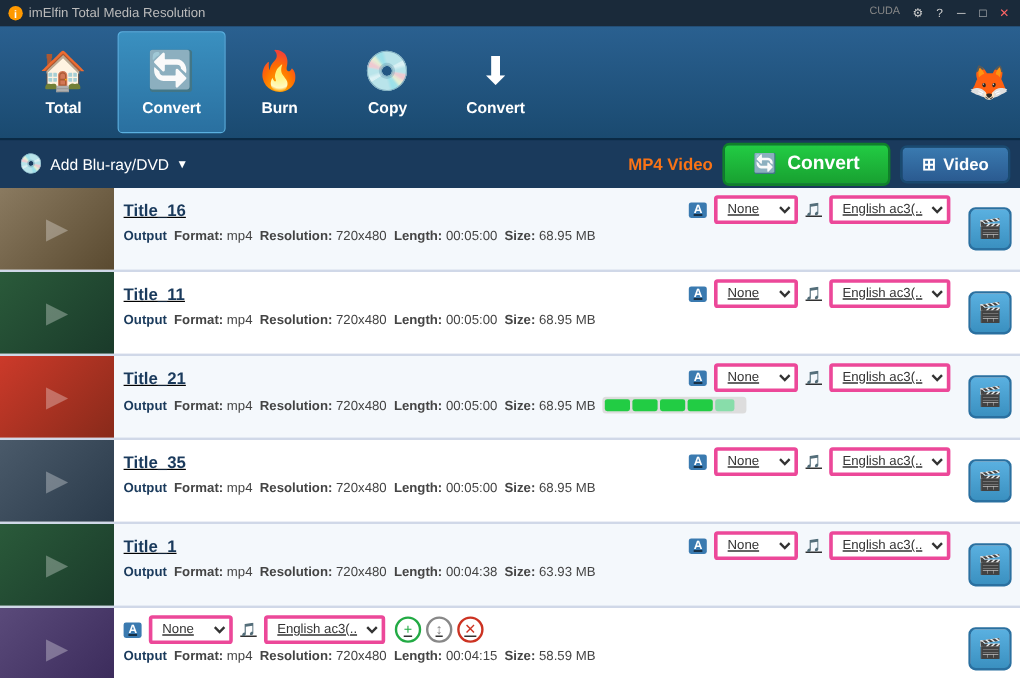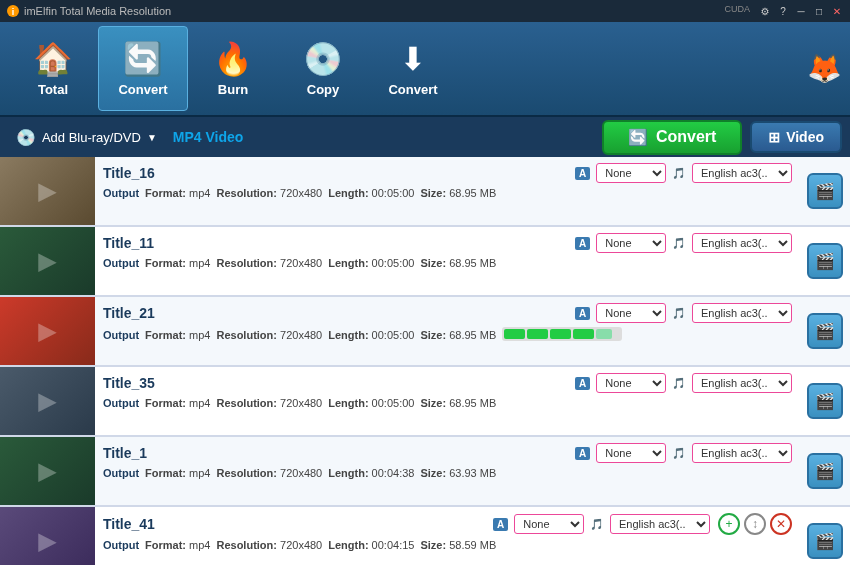--- a/index.html
+++ b/index.html
@@ -84,22 +84,22 @@
       gap: 6px;
       background: transparent;
       border: none;
       color: white;
       font-size: 13px;
       cursor: pointer;
       padding: 4px 8px;
     }
     .format-label {
       flex: 1;
-      text-align: left;
-      color: #0ea5e9;
+      text-align: right;
+      color: #f97316;
       font-size: 14px;
       font-weight: bold;
     }
     .convert-btn {
       background: linear-gradient(to bottom, #22cc44, #18a030);
       border: 2px solid #10802a;
       color: white;
       font-size: 16px;
       font-weight: bold;
       padding: 6px 24px;
@@ -156,20 +156,21 @@
       flex: 1;
       padding: 6px 8px;
       display: flex;
       flex-direction: column;
       gap: 4px;
     }
     .item-title-row {
       display: flex;
       align-items: center;
       gap: 8px;
+      text-decoration: underline;
     }
     .item-title {
       font-size: 14px;
       font-weight: bold;
       color: #1a3a5c;
       flex: 1;
     }
     .item-controls {
       display: flex;
       align-items: center;
@@ -178,21 +179,21 @@
     .subtitle-icon {
       background: #3a7ab0;
       color: white;
       font-size: 10px;
       font-weight: bold;
       padding: 1px 4px;
       border-radius: 2px;
     }
     .dropdown-small {
       background: white;
-      border: 1px solid #ec4899;
+      border: 3px solid #ec4899;
       border-radius: 3px;
       font-size: 11px;
       padding: 2px 4px;
       color: #333;
       cursor: pointer;
       min-width: 70px;
     }
 
     .item-info {
       display: flex;
@@ -514,21 +515,20 @@
         <span>🎬</span>
       </button>
     </div>
   </div>
     <div class="media-item">
     <div class="thumb thumb-6">
       <span style="color:rgba(255,255,255,0.3);font-size:24px;">▶</span>
     </div>
     <div class="item-content">
       <div class="item-title-row">
-        <span class="item-title">Title_41</span>
         <div class="item-controls">
           <span class="subtitle-icon">A</span>
           <select class="dropdown-small">
             <option>None</option>
           </select>
           <span style="font-size:11px;color:#555;">🎵</span>
           <select class="dropdown-small" style="min-width:100px;">
             <option>English ac3(..</option>
           </select>
         </div>

